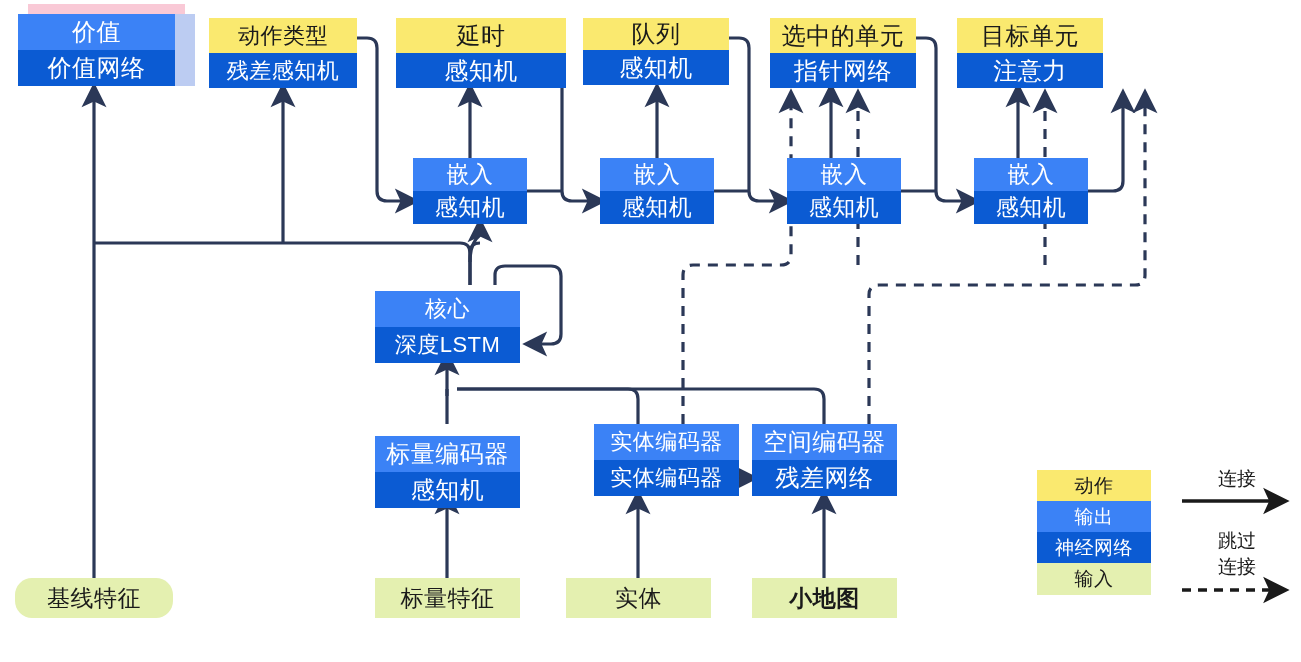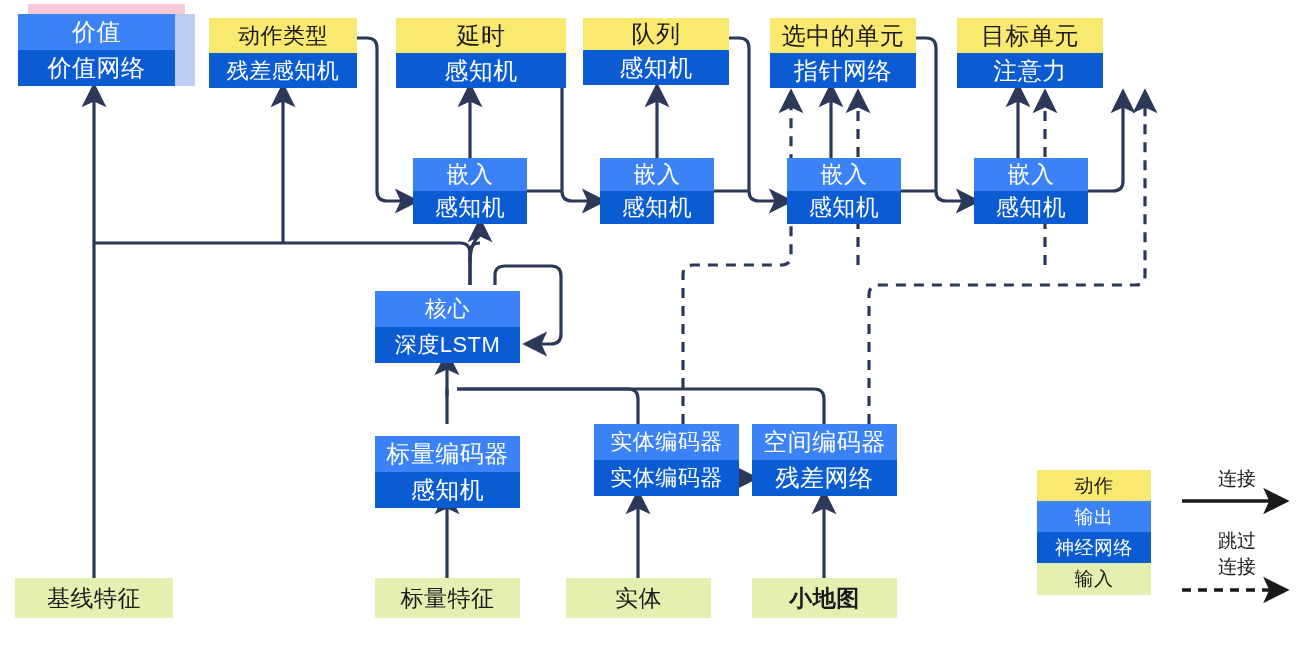--- a/index.html
+++ b/index.html
@@ -194,21 +194,21 @@
         </div>
       </div>
       <div class="node" style="left: 752px; top: 424px; width: 145px; height: 72px;">
         <div class="stack" style="position: absolute; left: 0px; top: 0px; width: 145px; height: 72px;">
           <div class="cell cell-output" style="height: 36px; font-size: 24px;">空间编码器</div>
           <div class="cell cell-net" style="height: 36px; font-size: 24px;">残差网络</div>
         </div>
       </div>
     </div>
   <div id="inputs">
-      <div class="node cell cell-input" style="left: 15px; top: 578px; width: 158px; height: 40px; font-size: 23px; z-index: 2;">基线特征</div>
+      <div class="node cell cell-input" style="left: 15px; top: 578px; width: 158px; height: 40px; font-size: 23px; z-index: 2; border-radius: 17px;">基线特征</div>
       <div class="node cell cell-input" style="left: 375px; top: 578px; width: 145px; height: 40px; font-size: 23px; z-index: 2;">标量特征</div>
       <div class="node cell cell-input" style="left: 566px; top: 578px; width: 145px; height: 40px; font-size: 23px; z-index: 2;">实体</div>
       <div class="node cell cell-input" style="left: 752px; top: 578px; width: 145px; height: 40px; font-size: 23px; z-index: 2; font-weight: bold;">小地图</div>
     </div>
 
   <div id="legend">
     <div class="cell cell-action">动作</div>
     <div class="cell cell-output">输出</div>
     <div class="cell cell-net">神经网络</div>
     <div class="cell cell-input">输入</div>

